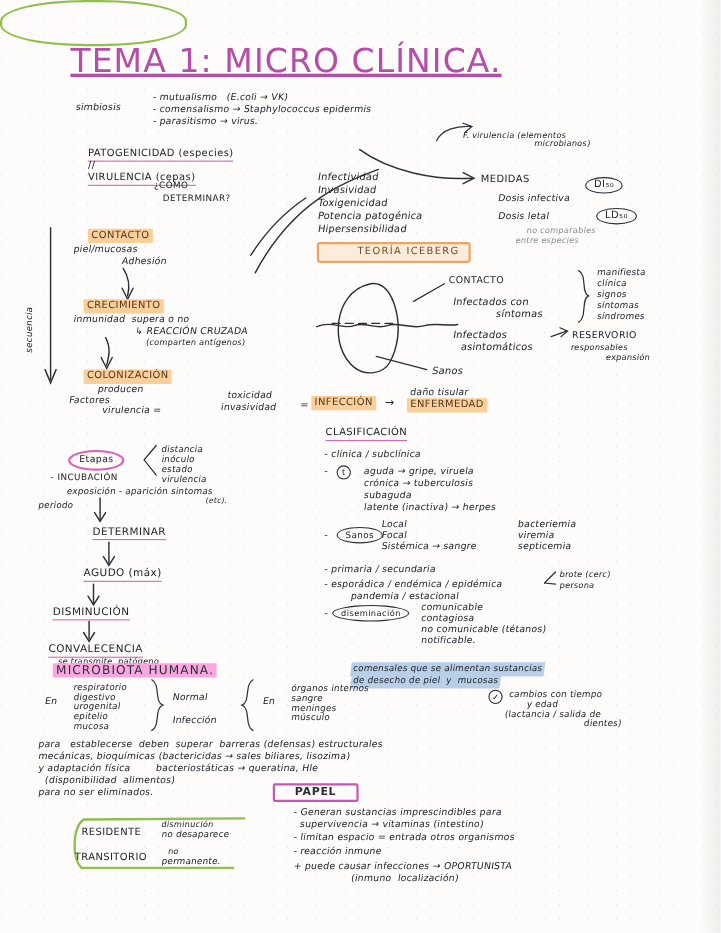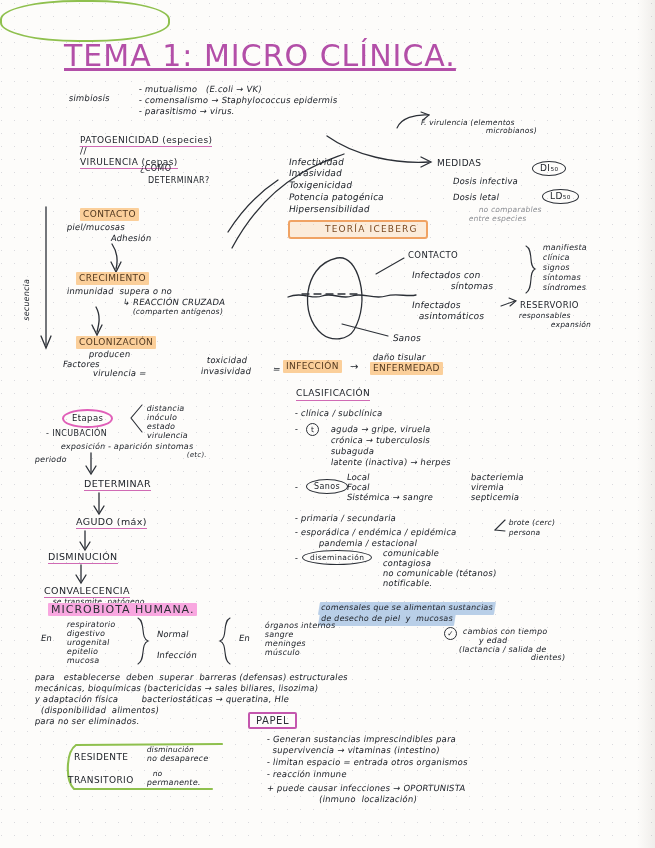--- a/index.html
+++ b/index.html
@@ -29,21 +29,21 @@
   .title{
     position:absolute;color:#b34fa8;font-size:30px;letter-spacing:1px;
     font-family:"DejaVu Sans", sans-serif;white-space:pre;
   }
   
   .hl-pink{background:#f9a7e0;padding:1px 3px;border-radius:1px;}
   .hl-orange{background:#fbcf9a;padding:1px 3px;border-radius:1px;}
   .hl-blue{background:#b9cfe8;padding:1px 2px;border-radius:1px;}
   .u-pink{border-bottom:1.6px solid #d06ab4;padding-bottom:1px;}
   .box-orange{border:2px solid #f0a364;border-radius:3px;padding:2px 8px;background:rgba(250,200,150,.30);}
-  .box-pink{border:2px solid #c457ae;border-radius:2px;padding:1px 6px;}
+  .box-pink{border:2px solid #c457ae;border-radius:2px;padding:1px 18px;font-weight:bold;}
   .ellipse-dark{border:1.6px solid #2b2f36;border-radius:50%;padding:1px 7px;}
   .ellipse-pink{border:2.2px solid #e05fb8;border-radius:50%;padding:2px 8px;}
   .ellipse-green{border:2px solid #8fc04e;border-radius:46%;padding:4px 8px;}
   .circ-dark{display:inline-block;border:1.2px solid #2b2f36;border-radius:50%;
              width:11px;height:11px;line-height:11px;text-align:center;font-size:7.5px;}
   .vert{transform:rotate(-90deg) skewX(-8deg);transform-origin:left top;}
   svg{position:absolute;overflow:visible;pointer-events:none;}
   .g-line{stroke:#2b2f36;fill:none;stroke-width:1.3;stroke-linecap:round;}
   .g-thin{stroke:#2b2f36;fill:none;stroke-width:1.1;stroke-linecap:round;}
   .g-green{stroke:#8fc04e;fill:none;stroke-width:2.1;stroke-linecap:round;}

